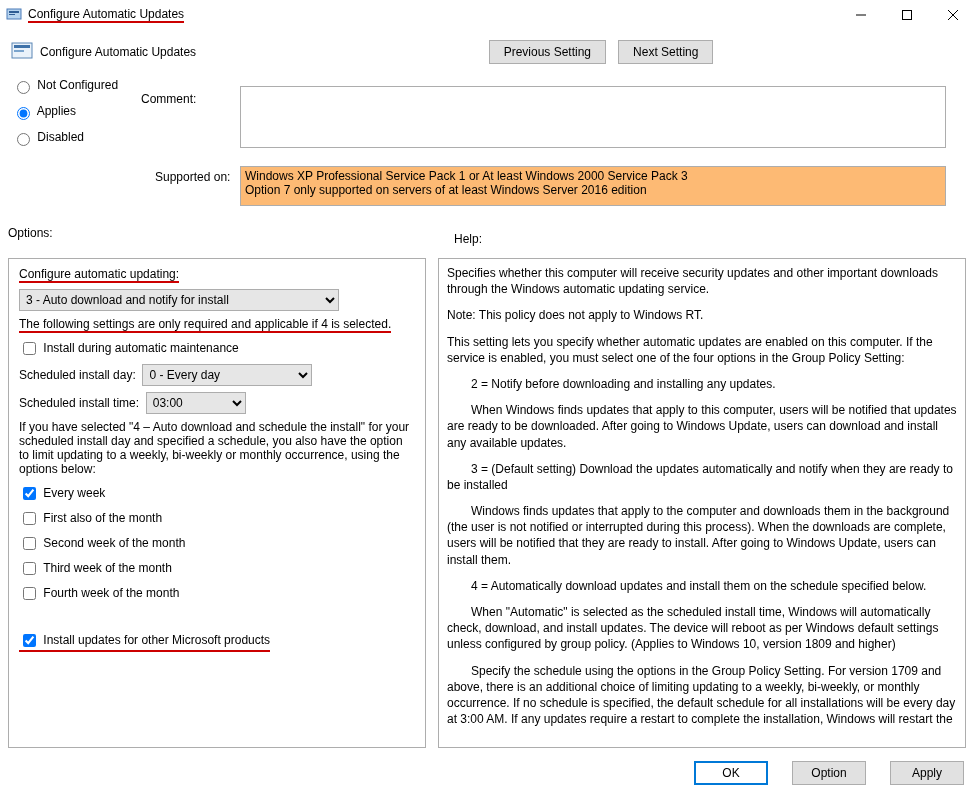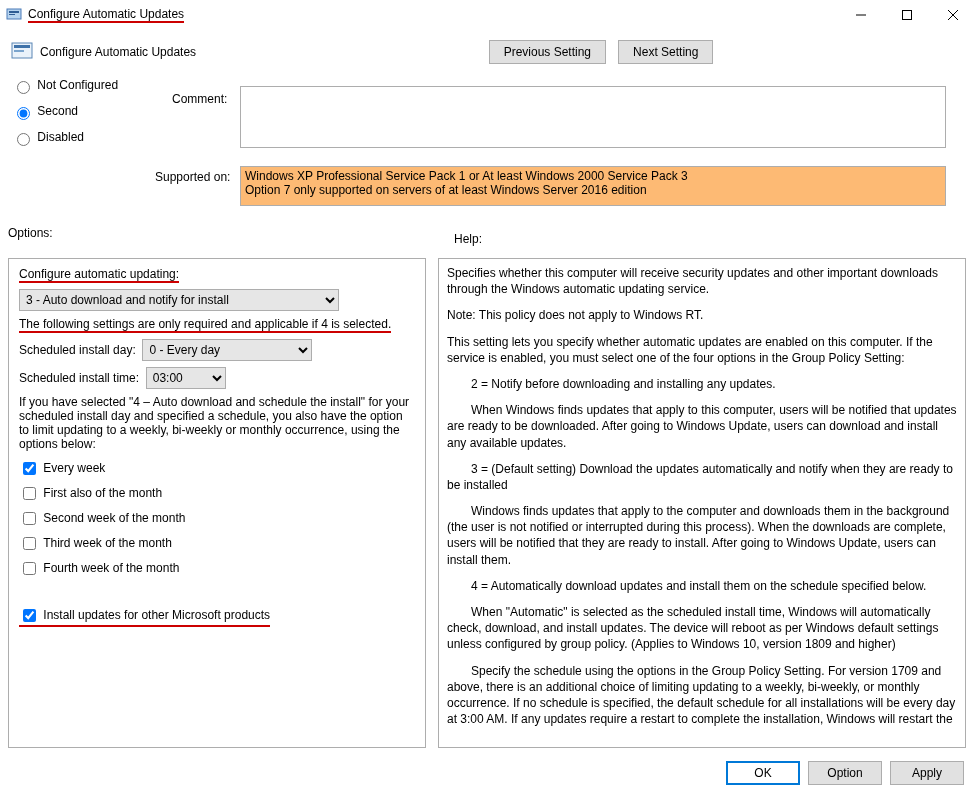--- a/index.html
+++ b/index.html
@@ -20,41 +20,41 @@
   .policy-header .hdr-icon { width:24px; height:24px; margin-right:6px; display:inline-block; }
   .policy-header .hdr-icon svg { width:24px; height:24px; }
   .policy-header .hdr-title { margin-right: 40px; }
   .navbtns { flex:1; display:flex; justify-content:center; gap:12px; }
   .wbutton { background:#e1e1e1; border:1px solid #adadad; padding:4px 14px; cursor:default; }
 
   .radiocol { float:left; width:130px; margin-left:12px; margin-top:10px; }
   .radiocol label { display:block; margin-bottom:10px; }
   .radiocol input { vertical-align:middle; margin-right:4px; }
 
-  .commentlbl { position:absolute; left:172px; top:92px; }
+  .commentlbl { position:absolute; left:141px; top:92px; }
   .commentbox { position:absolute; left:240px; top:86px; width:706px; height:62px; border:1px solid #adadad; resize:none; overflow-y:scroll; padding:2px; background:#fff; }
 
   .supportedlbl { position:absolute; left:155px; top:170px; }
   .supportedbox { position:absolute; left:240px; top:166px; width:706px; height:40px; border:1px solid #adadad; background:#fdba74; overflow-y:scroll; padding:2px 4px; }
 
   .sectlabel { position:absolute; }
   .sectlabel.opt { left:8px; top:226px; }
   .sectlabel.hlp { left:454px; top:232px; }
 
   .optionsbox { position:absolute; left:8px; top:258px; width:418px; height:490px; border:1px solid #adadad; padding:8px 10px; overflow:hidden; }
   .optionsbox .row { margin-bottom:6px; }
   .optionsbox .red { border-bottom:2px solid #cc0000; display:inline-block; }
   .optionsbox select { background:#e6e6e6; border:1px solid #adadad; padding:2px; }
   .optionsbox input[type=checkbox] { vertical-align:middle; margin-right:4px; }
 
   .helpbox { position:absolute; left:438px; top:258px; width:528px; height:490px; border:1px solid #adadad; padding:6px 8px; overflow-y:scroll; line-height:1.35; }
   .helpbox p { margin:0 0 10px 0; }
   .indent { text-indent: 24px; }
 
-  .bottombar { position:absolute; left:0; bottom:0; width:976px; height:38px; display:flex; justify-content:flex-end; align-items:center; gap:8px; padding-right:12px; }
+  .bottombar { position:absolute; left:0; bottom:0; width:976px; height:38px; display:flex; justify-content:flex-end; align-items:center; gap:24px; padding-right:12px; }
   .bottombar .wbutton { width:74px; text-align:center; }
   .bottombar .wbutton.primary { background:#fff; border:2px solid #0078d7; padding:3px 13px; }
 
   ::-webkit-scrollbar { width:17px; }
   ::-webkit-scrollbar-track { background:#f0f0f0; }
   ::-webkit-scrollbar-thumb { background:#c2c3c9; border:1px solid #f0f0f0; }
   ::-webkit-scrollbar-button { background:#f0f0f0; height:17px; }
 </style>
 </head>
 <body>
@@ -97,42 +97,43 @@
   </span>
   <span class="hdr-title">Configure Automatic Updates</span>
   <div class="navbtns">
     <button class="wbutton">Previous Setting</button>
     <button class="wbutton">Next Setting</button>
   </div>
 </div>
 
 <div class="radiocol">
   <label><input type="radio" name="st" style=""> <span>Not Configured</span></label>
-  <label><input type="radio" name="st" checked="" style=""> <span>Second</span></label>
+  <label><input type="radio" name="st" checked="" style=""> <span>Applies</span></label>
   <label><input type="radio" name="st" style=""> <span>Disabled</span></label>
 </div>
 
 <span class="commentlbl">Comment:</span>
 <textarea class="commentbox" style=""></textarea>
 
 <span class="supportedlbl">Supported on:</span>
 <div class="supportedbox">
   <div>Windows XP Professional Service Pack 1 or At least Windows 2000 Service Pack 3</div>
   <div>Option 7 only supported on servers of at least Windows Server 2016 edition</div>
 </div>
 
 <span class="sectlabel opt">Options:</span>
 <span class="sectlabel hlp">Help:</span>
 
 <div class="optionsbox">
   <div class="row"><span class="red">Configure automatic updating:</span></div>
   <div class="row"><select style="width:320px"><option>3 - Auto download and notify for install</option></select></div>
   <div class="row" style=""><span class="red">The following settings are only required and applicable if 4 is selected.</span></div>
+  <div class="row" style="margin-top:6px"><label><input type="checkbox" style=""> <span>Install during automatic maintenance</span></label></div>
   <div class="row" style="margin-top:6px"><span>Scheduled install day:</span>&nbsp;&nbsp;<select style="width:170px"><option>0 - Every day</option></select></div>
-  <div class="row" style="margin-top:6px"><span>Scheduled install time:</span>&nbsp;&nbsp;<select style="width:80px"><option>03:00</option></select></div>
+  <div class="row" style="margin-top:6px"><span>Scheduled install time:</span>&nbsp;&nbsp;<select style="width:100px"><option>03:00</option></select></div>
   <div class="row" style="margin-top:6px">If you have selected "4 – Auto download and schedule the install" for your scheduled install day and specified a schedule, you also have the option to limit updating to a weekly, bi-weekly or monthly occurrence, using the options below:</div>
   <div class="row" style="margin-top:8px"><label><input type="checkbox" checked="" style=""> <span>Every week</span></label></div>
   <div class="row" style="margin-top:6px"><label><input type="checkbox" style=""> <span>First also of the month</span></label></div>
   <div class="row" style="margin-top:6px"><label><input type="checkbox" style=""> <span>Second week of the month</span></label></div>
   <div class="row" style="margin-top:6px"><label><input type="checkbox" style=""> <span>Third week of the month</span></label></div>
   <div class="row" style="margin-top:6px"><label><input type="checkbox" style=""> <span>Fourth week of the month</span></label></div>
   <div class="row" style="margin-top:28px"><span class="red"><label><input type="checkbox" checked="" style=""> <span>Install updates for other Microsoft products</span></label></span></div>
 </div>
 
 <div class="helpbox">

